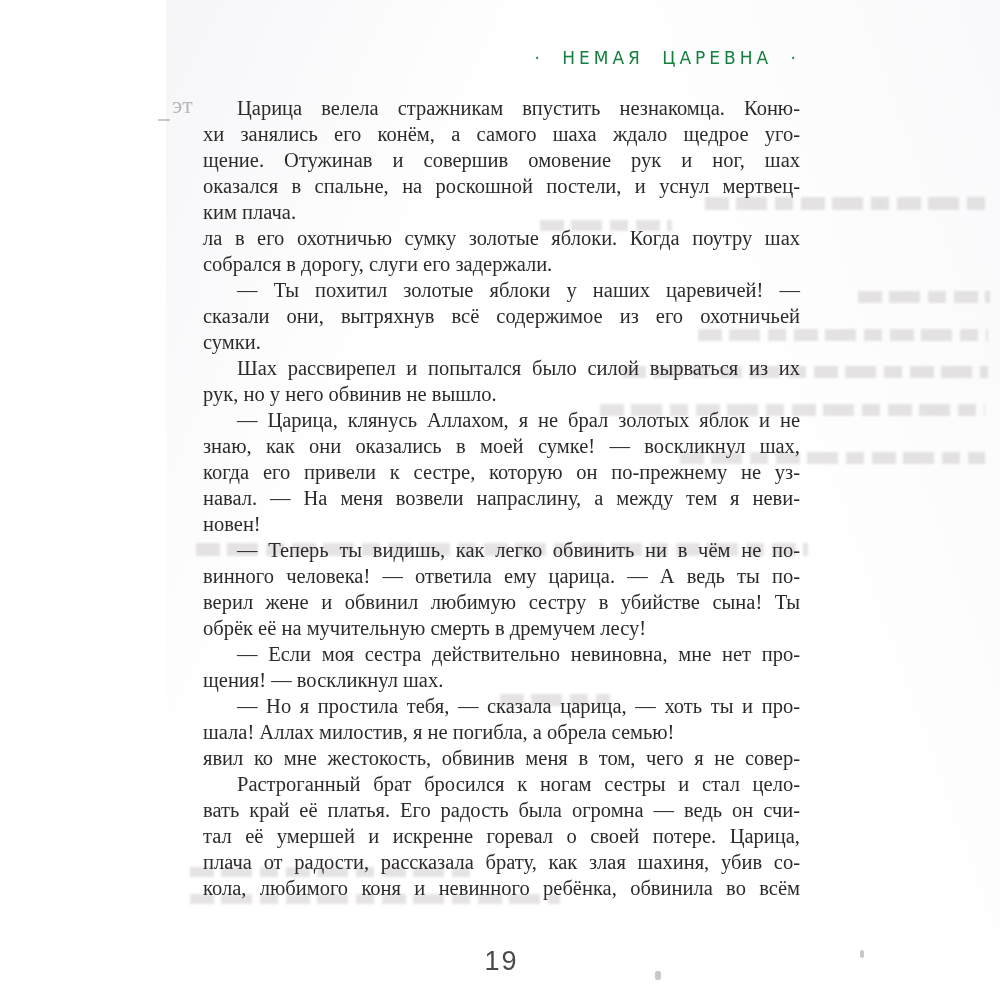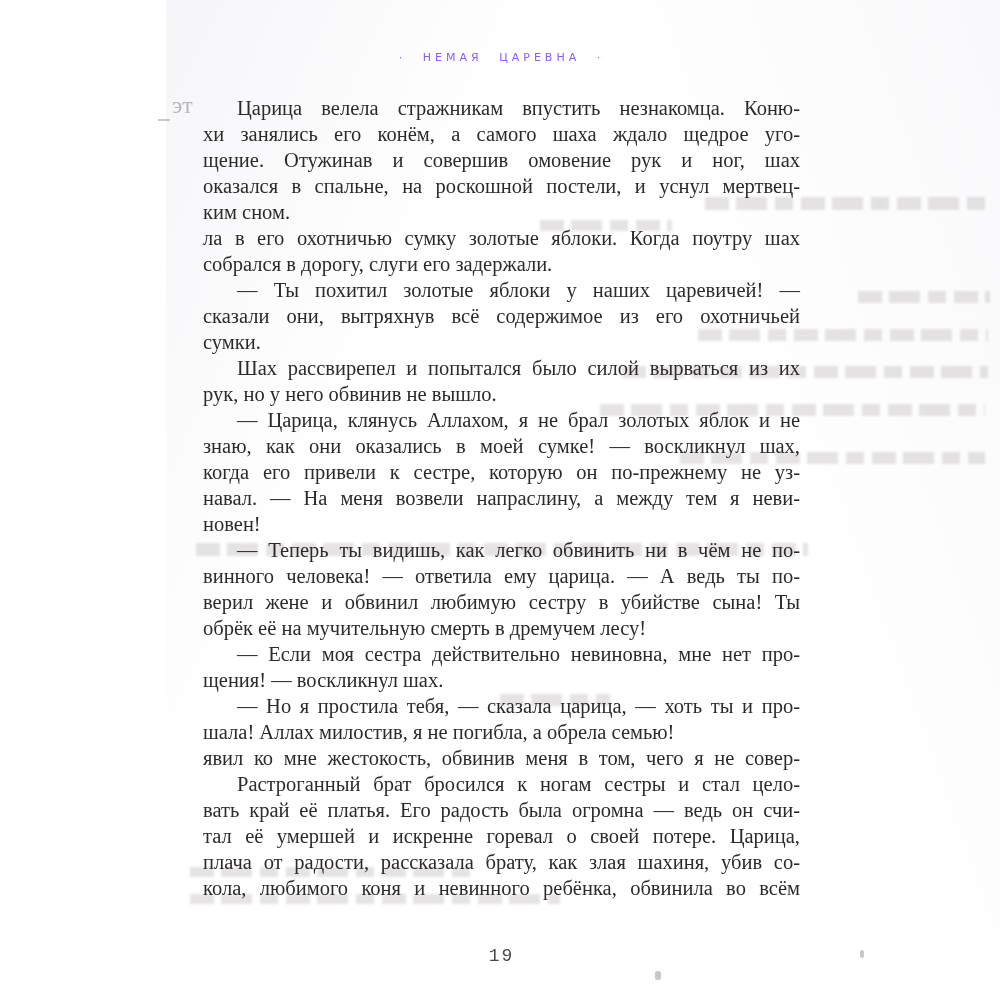--- a/index.html
+++ b/index.html
@@ -28,27 +28,27 @@
       linear-gradient(250deg, rgba(242,241,246,0.45) 0%, rgba(255,255,255,0) 35%);
     pointer-events: none;
   }
   .running-title {
     position: absolute;
     left: 203px;
     top: 46px;
     width: 597px;
     height: 24px;
     line-height: 24px;
-    text-align: center;
+    text-align: right;
     font-family: "DejaVu Sans", sans-serif;
-    font-size: 11px;
+    font-size: 17px;
     font-weight: 400;
     letter-spacing: 4px;
     word-spacing: 9px;
-    color: #8b5cf6;
+    color: #15803d;
   }
   .text-block {
     position: absolute;
     left: 203px;
     top: 95px;
     width: 597px;
     color: #2d2b29;
     font-size: 20.5px;
   }
   .line {
@@ -59,22 +59,22 @@
     text-align-last: justify;
   }
   .line.indent { padding-left: 34px; }
   .line.end { text-align-last: left; }
   .page-number {
     position: absolute;
     left: 203px;
     top: 946px;
     width: 597px;
     text-align: center;
-    font-family: Liberation Mono, monospace;
-    font-size: 18px;
+    font-family: Liberation Sans, sans-serif;
+    font-size: 27px;
     font-weight: 400;
     letter-spacing: 2px;
     color: #4c4a48;
   }
   
   .ghost {
     position: absolute;
     height: 12px;
     opacity: 0.33;
     filter: blur(0.8px);
@@ -128,21 +128,21 @@
   <div class="speck" style="left:655px; top:971px; width:6px; height:9px;"></div>
   <div class="speck" style="left:860px; top:950px; width:4px; height:8px;"></div>
 
   <div class="running-title">· НЕМАЯ ЦАРЕВНА ·</div>
 
   <div class="text-block">
     <div class="line indent">Царица велела стражникам впустить незнакомца. Коню-</div>
     <div class="line">хи занялись его конём, а самого шаха ждало щедрое уго-</div>
     <div class="line">щение. Отужинав и совершив омовение рук и ног, шах</div>
     <div class="line">оказался в спальне, на роскошной постели, и уснул мертвец-</div>
-    <div class="line end">ким сном.</div>
+    <div class="line end">ким плача.</div>
 
     <div class="line">ла в его охотничью сумку золотые яблоки. Когда поутру шах</div>
     <div class="line end">собрался в дорогу, слуги его задержали.</div>
 
     <div class="line indent">— Ты похитил золотые яблоки у наших царевичей! —</div>
     <div class="line">сказали они, вытряхнув всё содержимое из его охотничьей</div>
     <div class="line end">сумки.</div>
 
     <div class="line indent">Шах рассвирепел и попытался было силой вырваться из их</div>
     <div class="line end">рук, но у него обвинив не вышло.</div>

